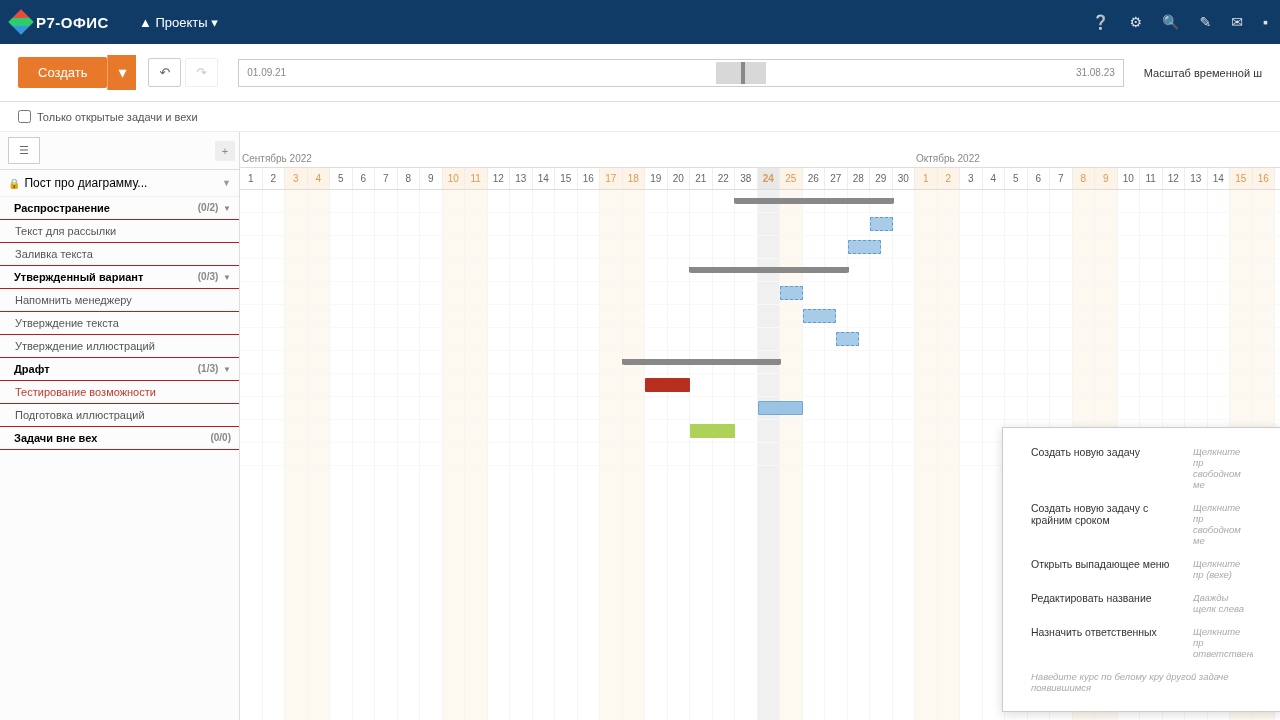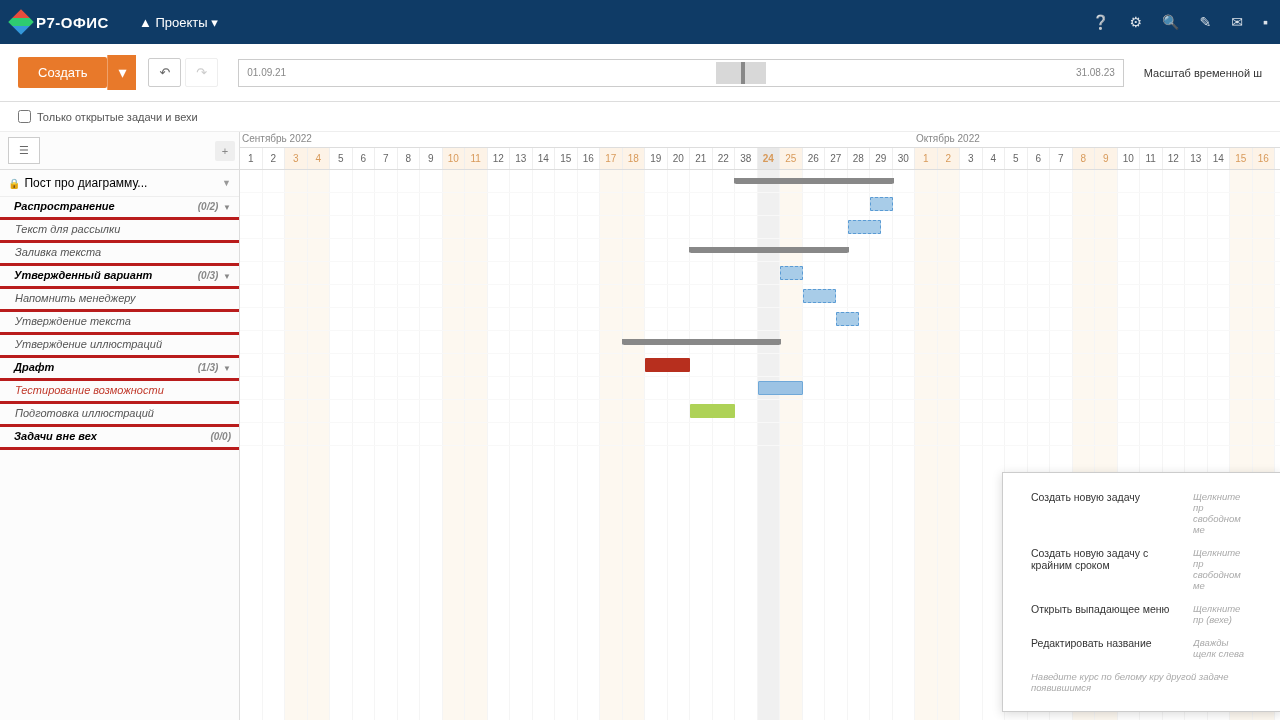--- a/index.html
+++ b/index.html
@@ -28,29 +28,29 @@
 
 .main { display: flex; height: calc(720px - 44px - 58px - 30px); position: relative; }
 
 .sidebar { width: 240px; border-right: 1px solid #ddd; background: #fcfcfc; font-size: 11px; overflow: hidden; }
 .side-head { height: 38px; border-bottom: 1px solid #ddd; display: flex; align-items: center; padding: 0 8px; position: relative; }
 .burger { border: 1px solid #ccc; padding: 6px 10px; cursor: pointer; background: #fff; color: #666; }
 .add-col { position: absolute; right: 4px; width: 20px; height: 20px; background: #eee; text-align: center; line-height: 20px; color: #888; cursor: pointer; border-radius: 2px; }
 .proj-title { padding: 6px 8px; font-size: 12px; border-bottom: 1px solid #eee; display: flex; align-items: center; }
 .lock { color: #e8792a; font-size: 10px; margin-right: 4px; }
 .proj-title .dd { margin-left: auto; color: #999; font-size: 9px; cursor: pointer; }
-.row { padding: 5px 8px 5px 22px; border-bottom: 3px solid #b91c1c; display: flex; height: 23px; align-items: flex-end; font-style: italic; }
+.row { padding: 5px 8px 5px 22px; border-bottom: 1px solid #b91c1c; display: flex; height: 23px; align-items: flex-start; }
 .row.group { font-weight: bold; padding-left: 14px; }
 .row.sub { padding-left: 15px; color: #555; }
 .row.overdue { color: #c0392b; }
 .count { margin-left: auto; color: #888; font-size: 10px; }
 .count .dd { margin-left: 2px; font-size: 8px; }
 
 .gantt { flex: 1; overflow: hidden; position: relative; }
-.month-row { height: 16px; border-bottom: 1px solid #ddd; display: flex; font-size: 10px; color: #888; position: relative; }
+.month-row { height: 16px; border-bottom: 1px solid #ddd; display: flex; font-size: 10px; color: #888; position: relative; margin-top: 20px; }
 .month-label { position: absolute; top: 1px; }
 .days-row { height: 22px; border-bottom: 1px solid #ddd; display: flex; }
 .day { width: 22.5px; text-align: center; font-size: 10px; line-height: 22px; border-right: 1px solid #eee; color: #666; flex-shrink: 0; }
 .day.weekend { background: #fdf3e7; color: #d89a5a; }
 .day.today { background: #e8e8e8; font-weight: bold; }
 .gantt-body { position: relative; }
 .grid-col { position: absolute; top: 0; bottom: 0; width: 22.5px; border-right: 1px solid #f5f5f5; }
 .grid-col.weekend { background: #fdf8f0; }
 .grid-col.today { background: #f0f0f0; }
 .g-row { height: 23px; position: relative; border-bottom: 1px solid #f8f8f8; }
@@ -318,16 +318,20 @@
       </div>
       <div class="help-item">
         <div class="help-action">Открыть выпадающее меню</div>
         <div class="help-hint">Щелкните пр (вехе)</div>
       </div>
       <div class="help-item">
         <div class="help-action">Редактировать название</div>
         <div class="help-hint">Дважды щелк слева</div>
       </div>
       <div class="help-item">
+        <div class="help-action">Назначить ответственных</div>
+        <div class="help-hint">Щелкните пр ответственног</div>
+      </div>
+      <div class="help-item">
         <div class="help-hint">Наведите курс по белому кру другой задаче появившимся</div>
       </div>
     </div>
 </div>
 
 </body></html>

